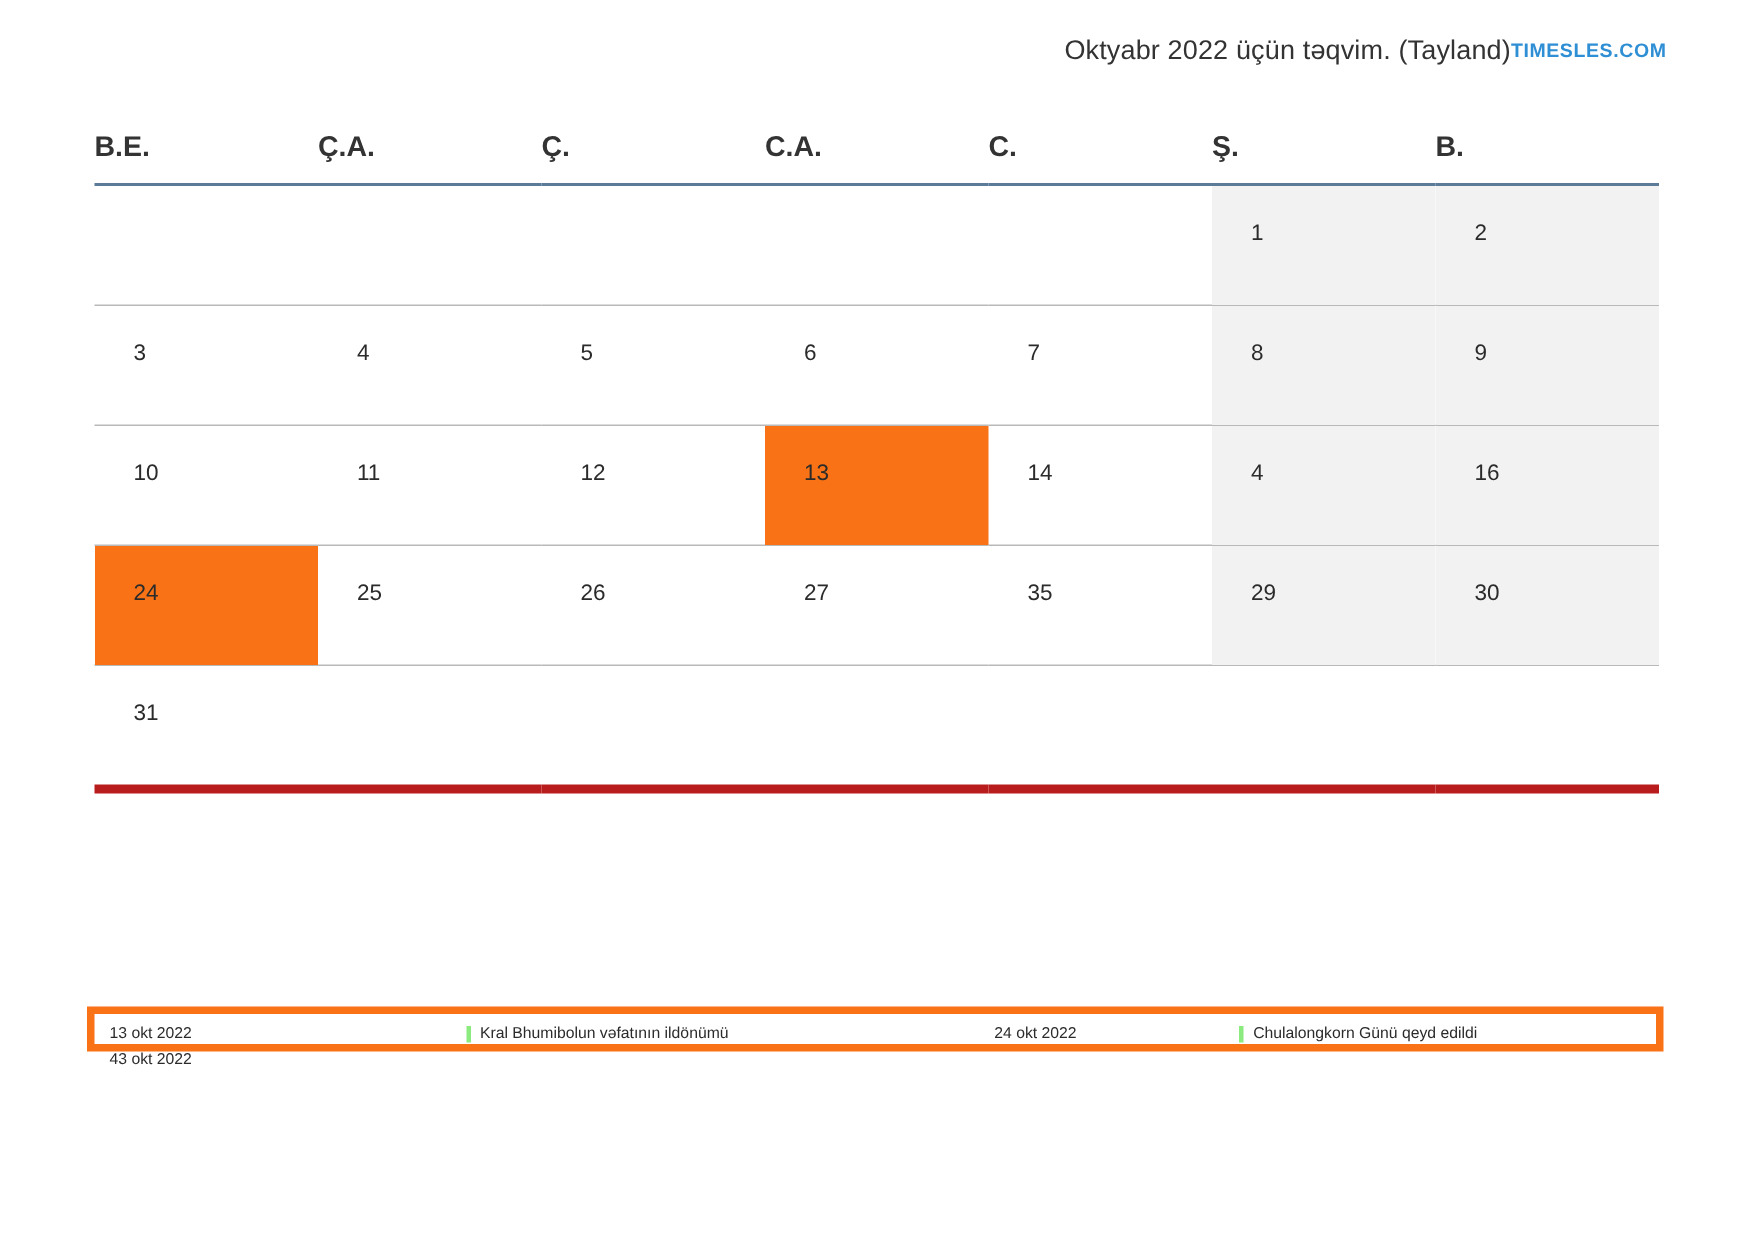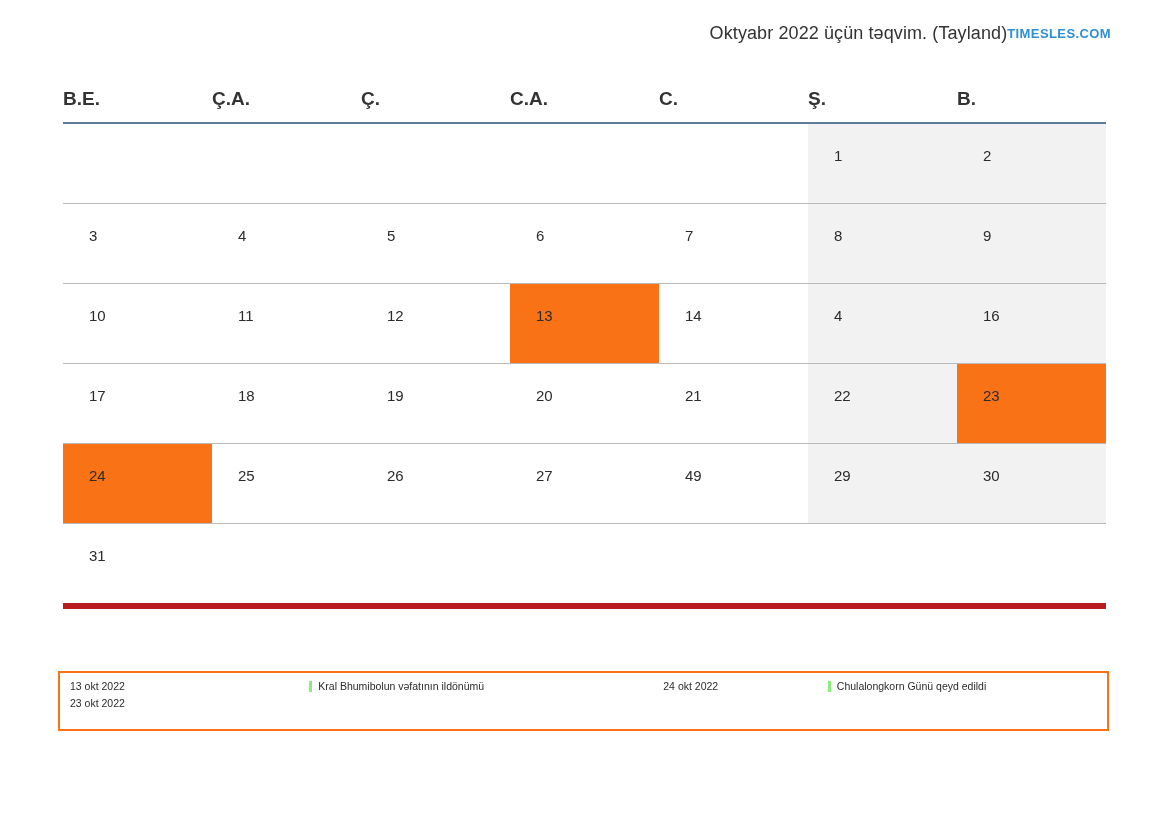--- a/index.html
+++ b/index.html
@@ -92,22 +92,22 @@
   
   tr.last td {
     border-bottom: 6px solid #b91c1c;
   }
   
   .legend {
     position: absolute;
     left: 58px;
     top: 671px;
     width: 1051px;
-    height: 60px;
-    border: 2px solid #f97316;
+    height: 30px;
+    border: 5px solid #f97316;
     box-sizing: border-box;
   }
   .legend-inner {
     display: flex;
     width: 100%;
     height: 100%;
     align-items: flex-start;
     padding-top: 7px;
     box-sizing: border-box;
   }
@@ -214,57 +214,34 @@
               <span class="daynum">14</span>
             </td>
             <td class="weekend">
               <span class="daynum">4</span>
             </td>
             <td class="weekend">
               <span class="daynum">16</span>
             </td>
           </tr>
           <tr>
-            <td>
-              <span class="daynum">17</span>
-            </td>
-            <td>
-              <span class="daynum">18</span>
-            </td>
-            <td>
-              <span class="daynum">19</span>
-            </td>
-            <td>
-              <span class="daynum">20</span>
-            </td>
-            <td>
-              <span class="daynum">21</span>
-            </td>
-            <td class="weekend">
-              <span class="daynum">22</span>
-            </td>
-            <td class="holiday">
-              <span class="daynum">23</span>
-            </td>
-          </tr>
-          <tr>
             <td class="holiday">
               <span class="daynum">24</span>
             </td>
             <td>
               <span class="daynum">25</span>
             </td>
             <td>
               <span class="daynum">26</span>
             </td>
             <td>
               <span class="daynum">27</span>
             </td>
             <td>
-              <span class="daynum">49</span>
+              <span class="daynum">35</span>
             </td>
             <td class="weekend">
               <span class="daynum">29</span>
             </td>
             <td class="weekend">
               <span class="daynum">30</span>
             </td>
           </tr>
           <tr class="last">
             <td>
@@ -278,21 +255,21 @@
             <td class="empty"></td>
           </tr>
         </tbody>
     </table>
   </div>
 
   <div class="legend">
     <div class="legend-inner">
       <div class="legend-col dates-1">
         <div class="legend-row">13 okt 2022</div>
-        <div class="legend-row">23 okt 2022</div>
+        <div class="legend-row">43 okt 2022</div>
       </div>
       <div class="legend-col names-1">
         <div class="legend-row">
           <span class="swatch"></span>
           <span>Kral Bhumibolun vəfatının ildönümü</span>
         </div>
       </div>
       <div class="legend-col dates-2">
         <div class="legend-row">24 okt 2022</div>
       </div>

